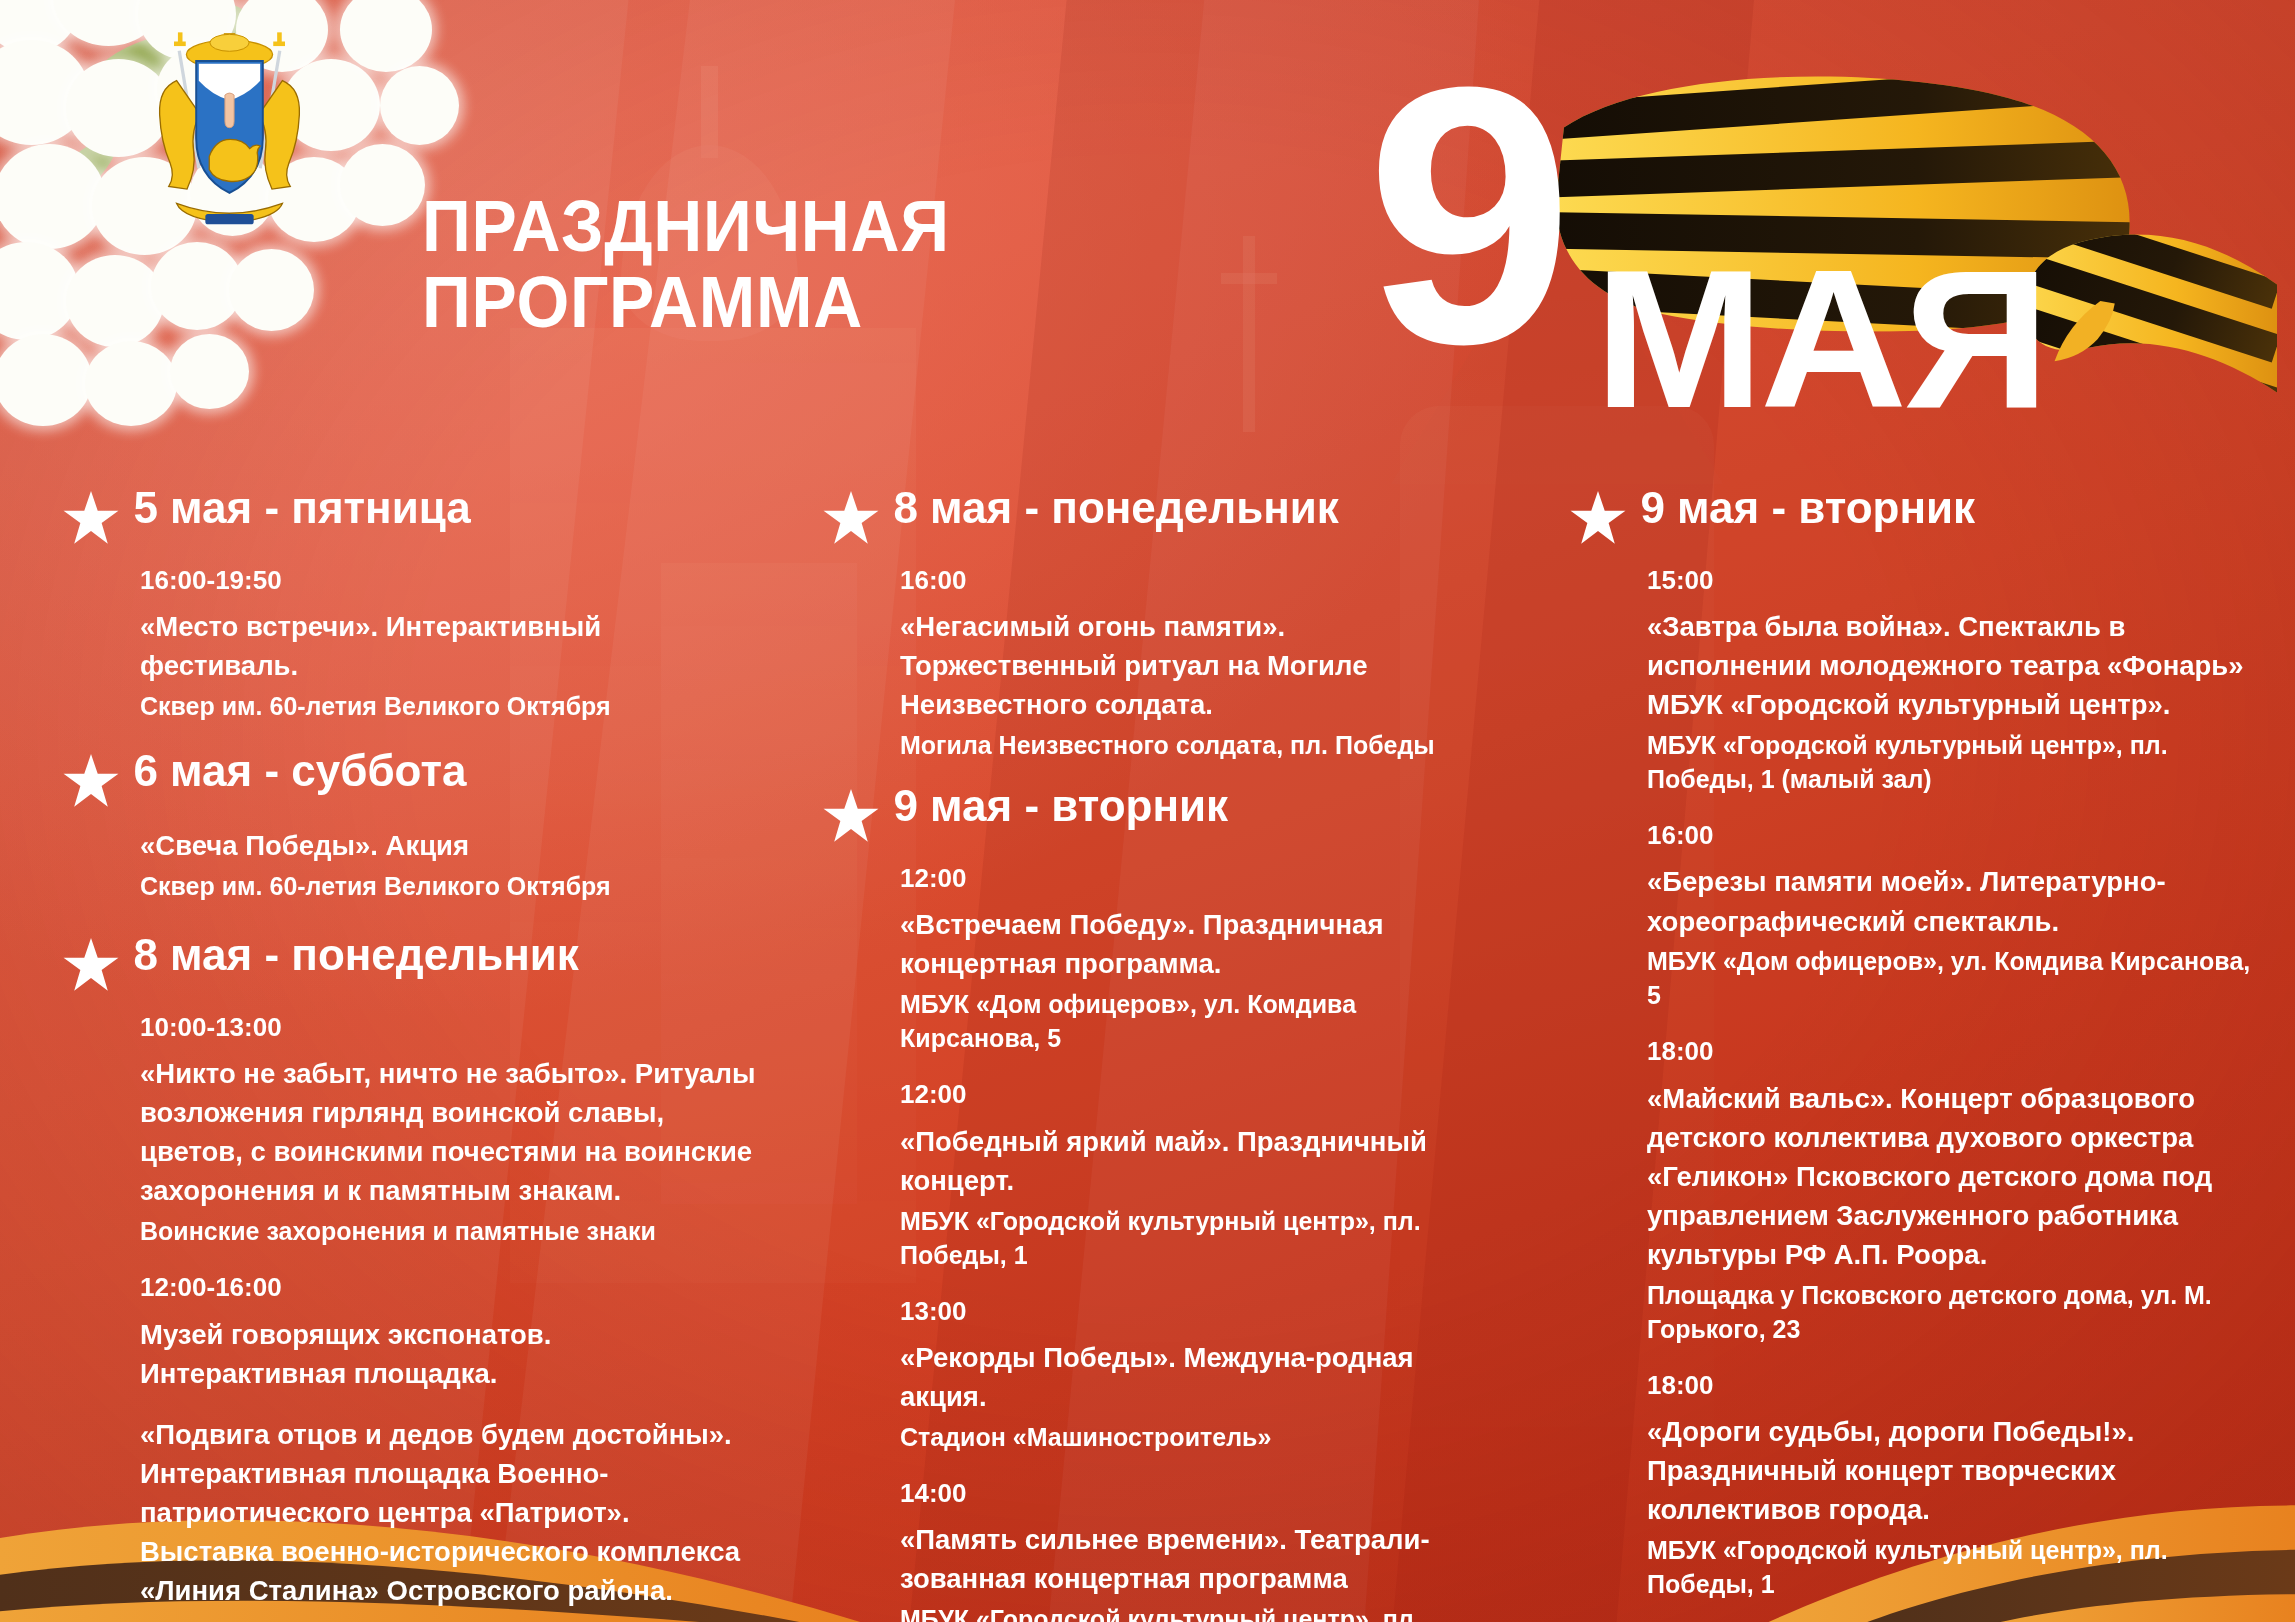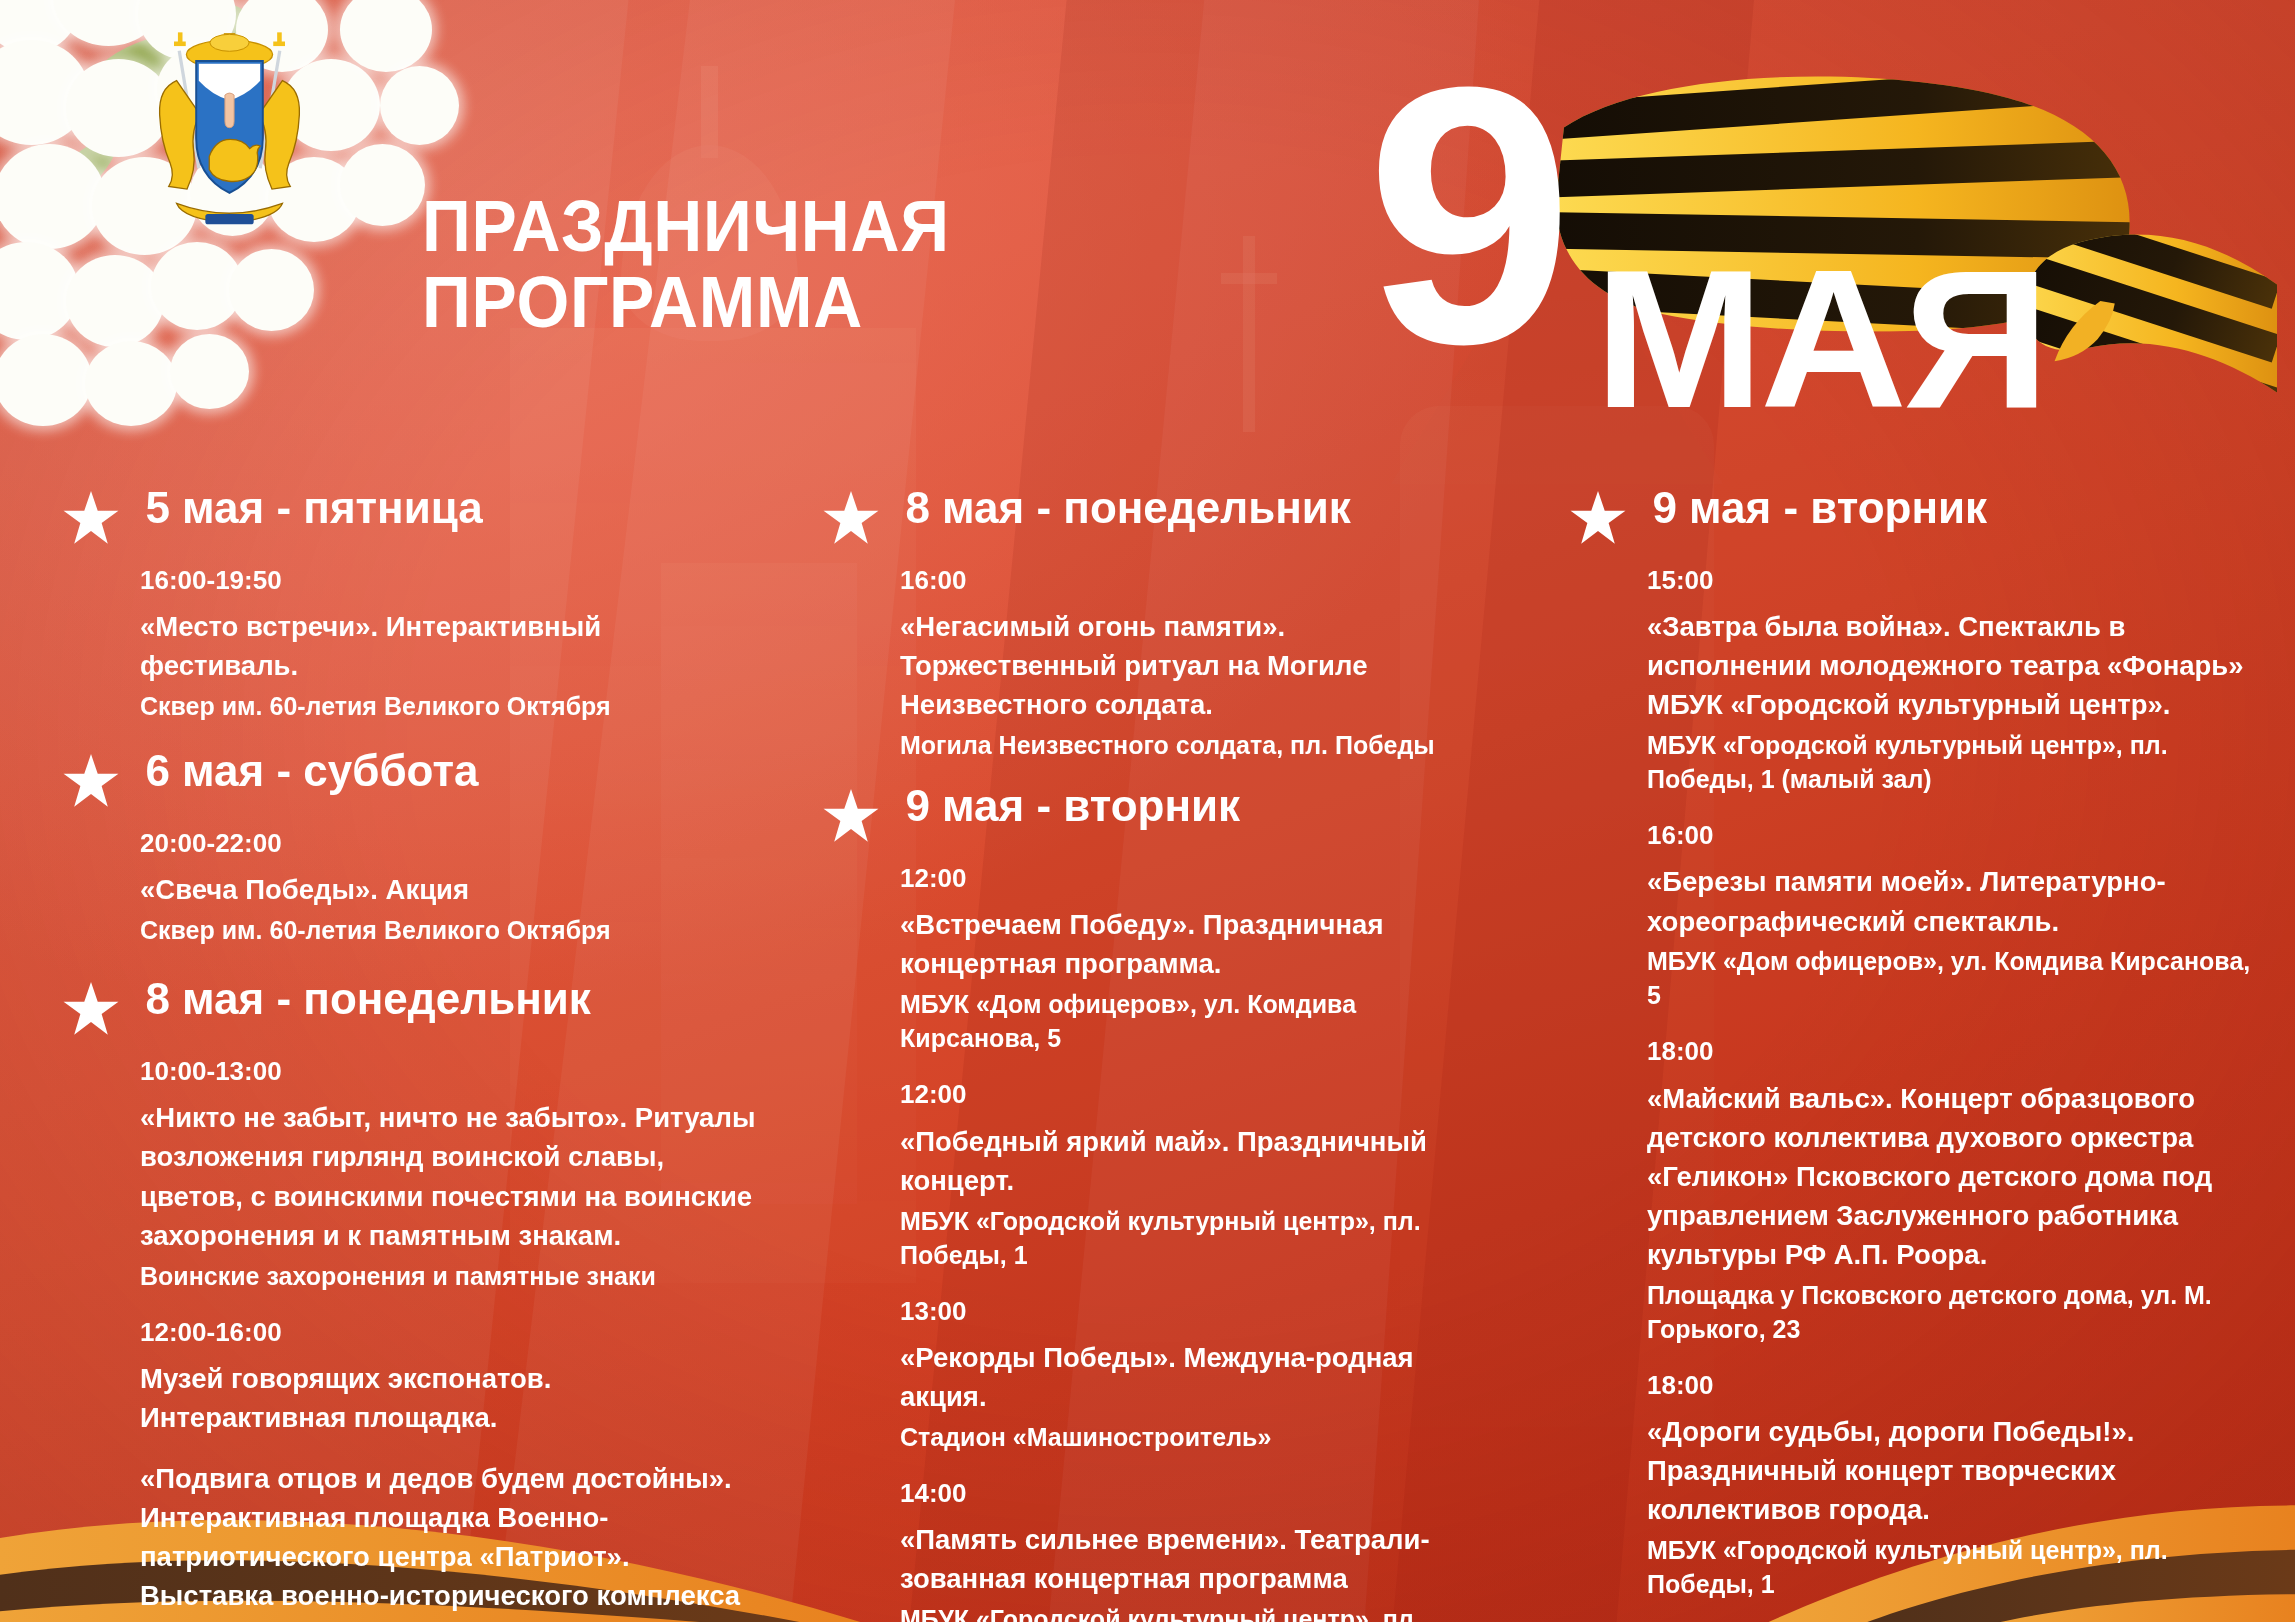--- a/index.html
+++ b/index.html
@@ -84,21 +84,21 @@
   
   .btm-ribbon{position:absolute;left:0;bottom:0;width:2295px;height:281px;}
 
   
   .cols{position:absolute;left:0;top:0;width:2295px;height:1623px;}
   .col{position:absolute;top:486px;color:#fff;}
   .col1{left:63px;width:694px;}
   .col2{left:823px;width:674px;}
   .col3{left:1570px;width:694px;}
 
-  .day-head{display:flex;align-items:flex-start;margin-bottom:17px;gap:12px;}
+  .day-head{display:flex;align-items:flex-start;margin-bottom:17px;}
   .star{flex:0 0 auto;width:56px;height:56px;margin-right:14.4px;margin-top:3.9px;}
   .day-title{font-size:44px;font-weight:bold;line-height:1;color:#fff;white-space:nowrap;
     font-family:"Liberation Sans", sans-serif;}
 
   .evt{margin:0 0 22px 77px;}
   .evt .time{font-size:26px;font-weight:bold;line-height:1.35;margin-bottom:9.2px;}
   .evt .name{font-size:27.5px;font-weight:bold;line-height:1.42;margin-bottom:3.9px;}
   .evt .place{font-size:25px;font-weight:bold;line-height:1.36;}
   .col3 .evt{margin-left:77px;}
 </style>
@@ -275,21 +275,20 @@
         <div class="place">Сквер им. 60-летия Великого Октября</div>
       </div>
 
       <div class="day-head" style="margin-top:26px">
         <svg class="star" viewBox="0 0 100 100">
           <polygon points="50,2 62,37 99,37 69,59 80,96 50,73 20,96 31,59 1,37 38,37" fill="#fff"></polygon>
         </svg>
         <div class="day-title">6 мая - суббота</div>
       </div>
       <div class="evt">
-        <div class="time">20:00-22:00</div>
         <div class="name">«Свеча Победы». Акция</div>
         <div class="place">Сквер им. 60-летия Великого Октября</div>
       </div>
 
       <div class="day-head" style="margin-top:30px">
         <svg class="star" viewBox="0 0 100 100">
           <polygon points="50,2 62,37 99,37 69,59 80,96 50,73 20,96 31,59 1,37 38,37" fill="#fff"></polygon>
         </svg>
         <div class="day-title">8 мая - понедельник</div>
       </div>

